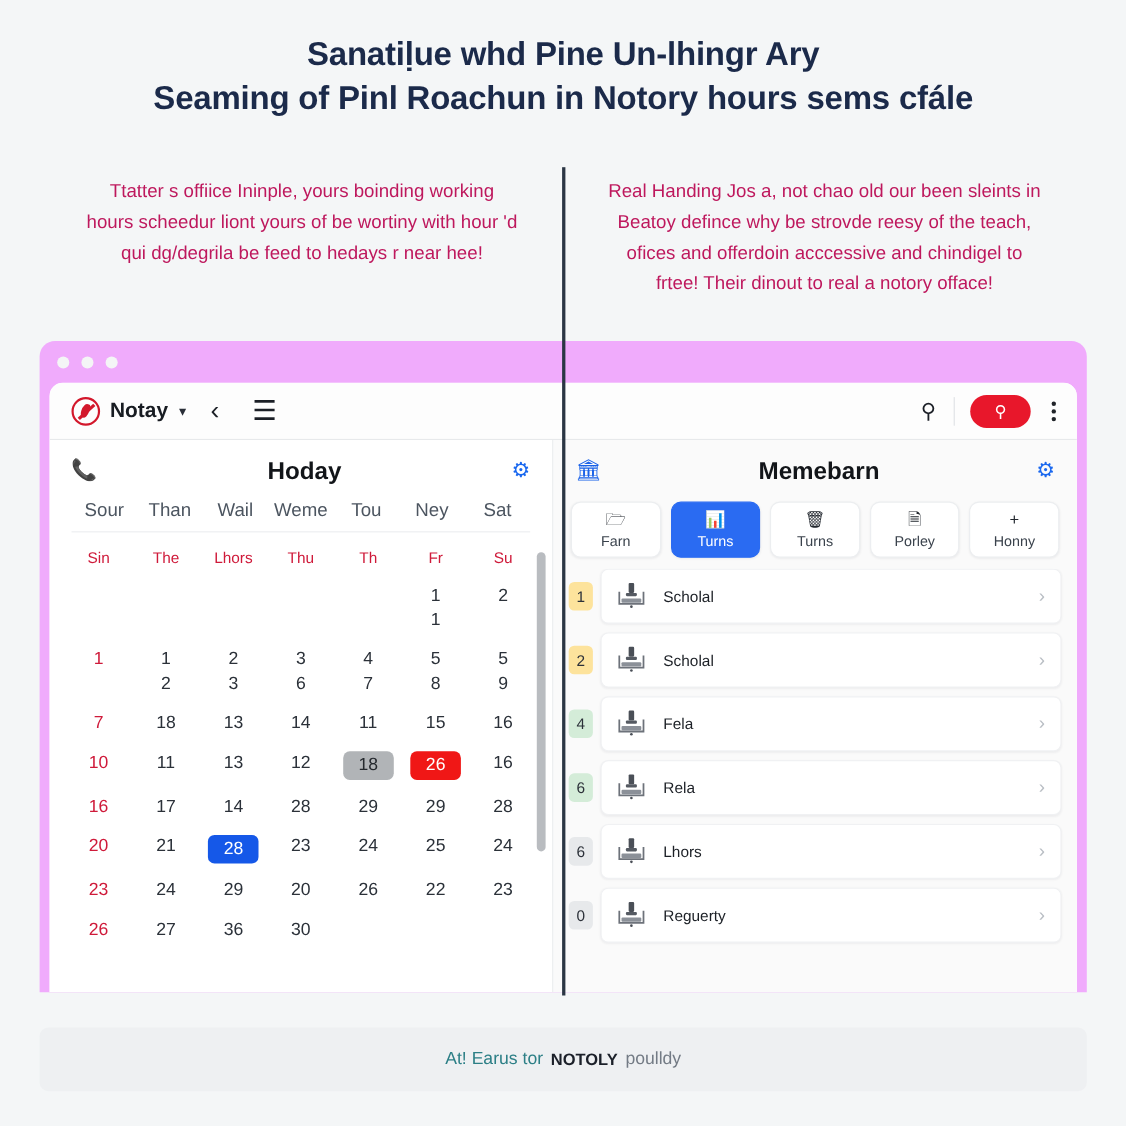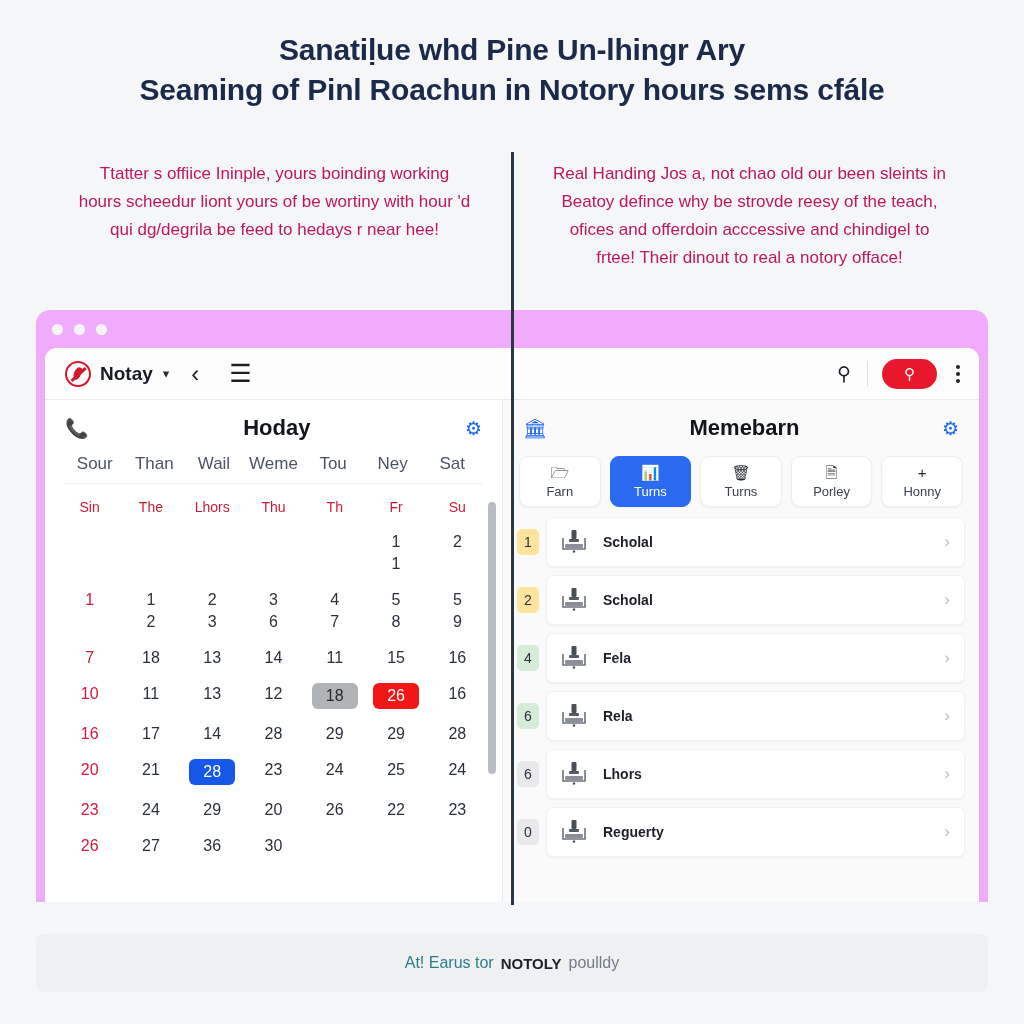--- a/index.html
+++ b/index.html
@@ -288,21 +288,21 @@
     padding: 0 14px 0 10px;
     box-shadow: 0 1px 2px rgba(20,25,35,0.05);
   }
   .row-thumb {
     width: 34px; height: 30px;
     flex: none;
     margin-right: 12px;
     display: flex; align-items: center; justify-content: center;
     color: #4a4f57;
   }
-  .row-label { font-size: 14px; font-weight: bold; color: #1c2026; flex: 1; }
+  .row-label { font-size: 14px; font-weight: normal; color: #1c2026; flex: 1; }
   .row-chev { font-size: 17px; color: #b9bec4; font-weight: 300; }
 
   
   .footer {
     position: absolute;
     left: 36px; bottom: 32px;
     width: 952px; height: 58px;
     background: #eef0f2;
     border-radius: 8px;
     display: flex;

